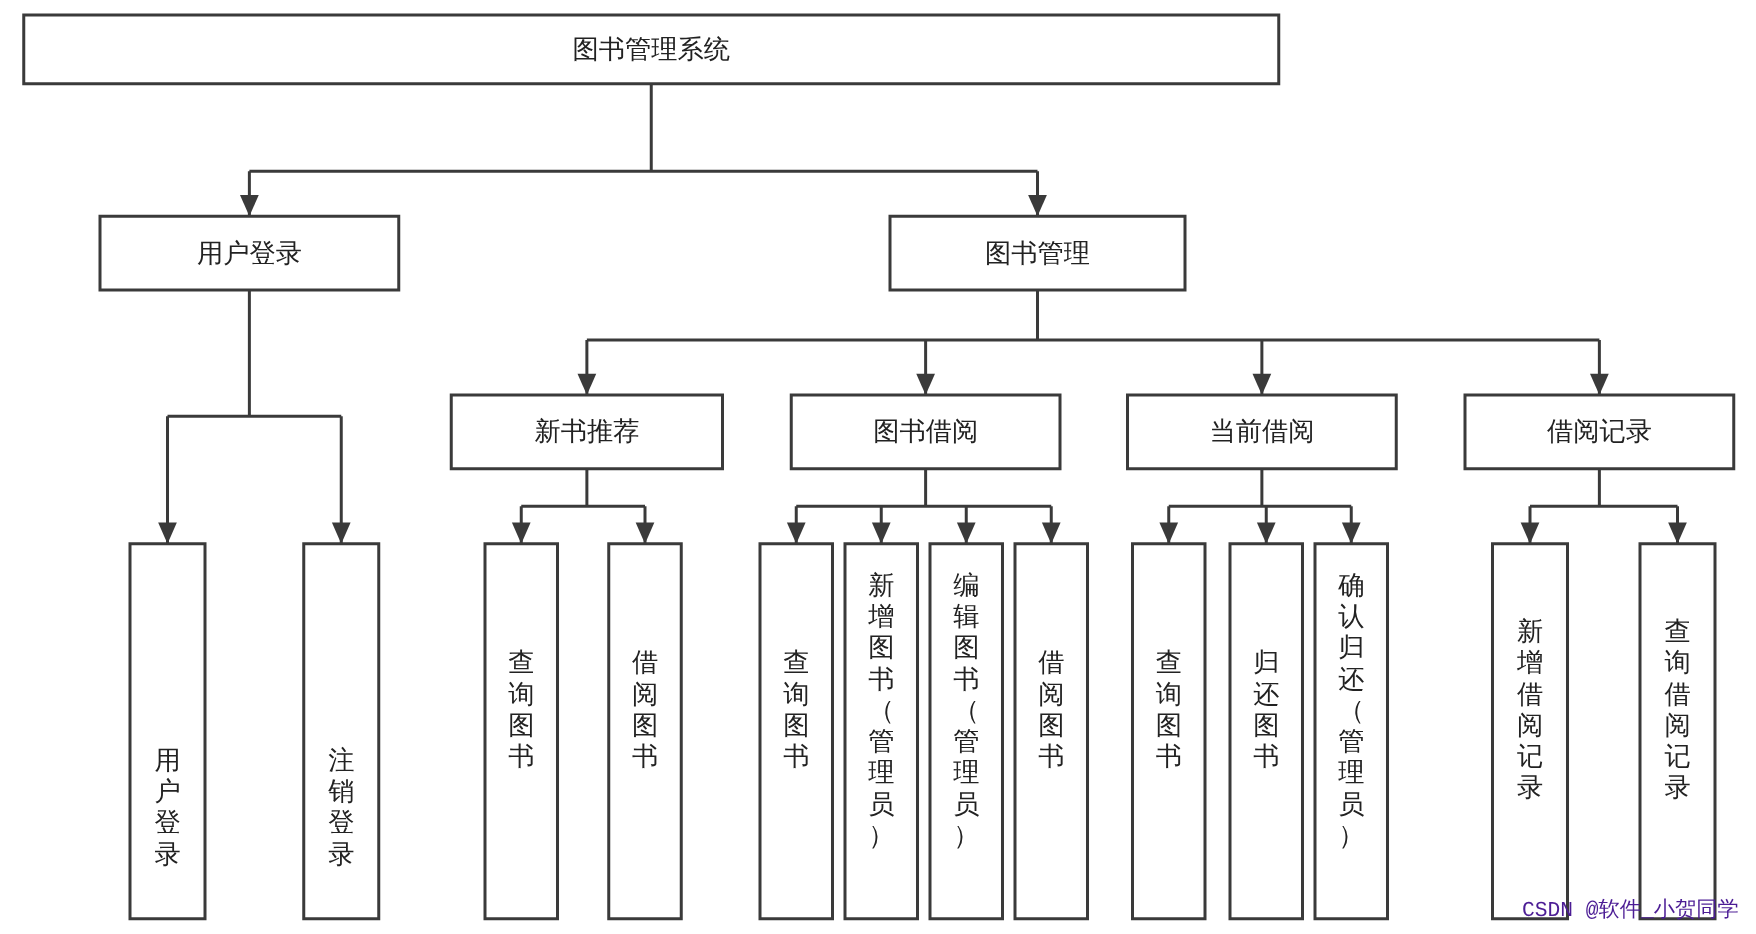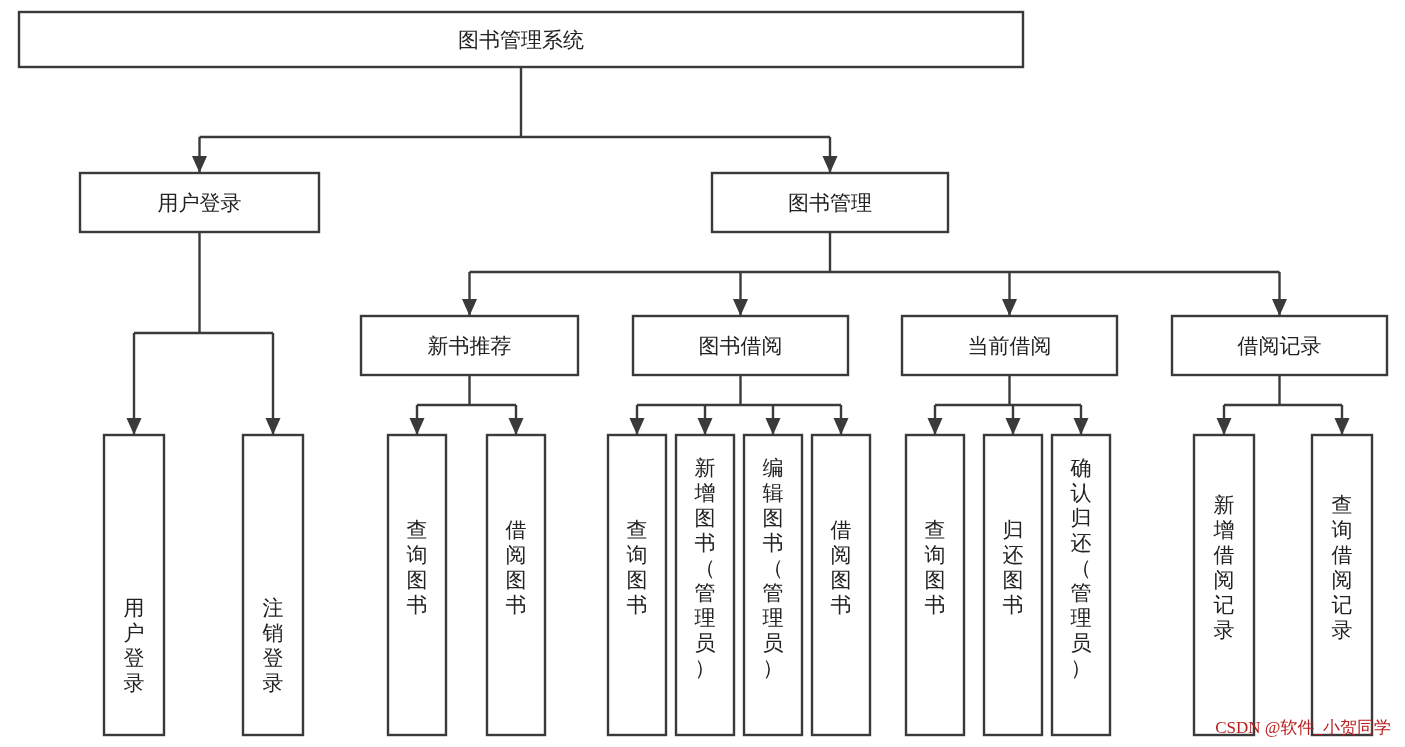--- a/index.html
+++ b/index.html
@@ -40,23 +40,23 @@
     stroke-linecap: butt;
   }
   .arrow-head {
     fill: #3a3a3a;
     stroke: none;
   }
   .watermark {
     position: absolute;
     right: 14px;
     bottom: 8px;
-    font-family: Liberation Serif, serif;
+    font-family: Liberation Mono, monospace;
     font-size: 17px;
-    color: #b91c1c;
+    color: #4c1d95;
     white-space: nowrap;
     user-select: none;
   }
 </style>
 </head>
 <body>
 
 <svg id="diagram-root" viewBox="0 0 1405 747">
   <g id="connector-layer">
       <line x1="521" y1="67" x2="521" y2="137" class="connector"></line>

